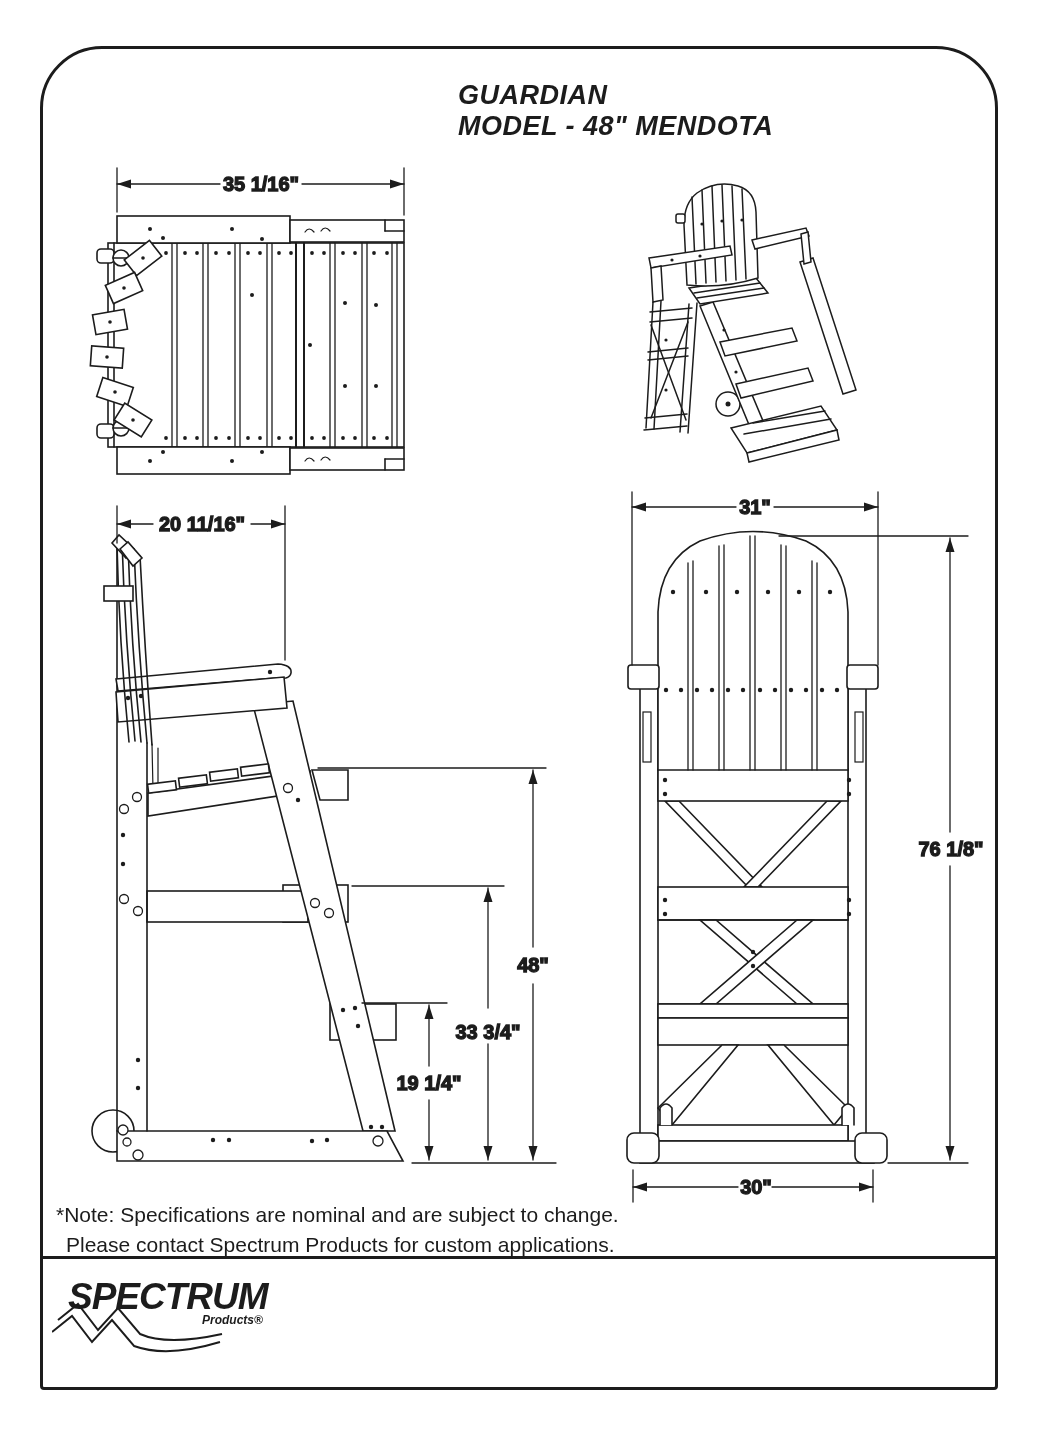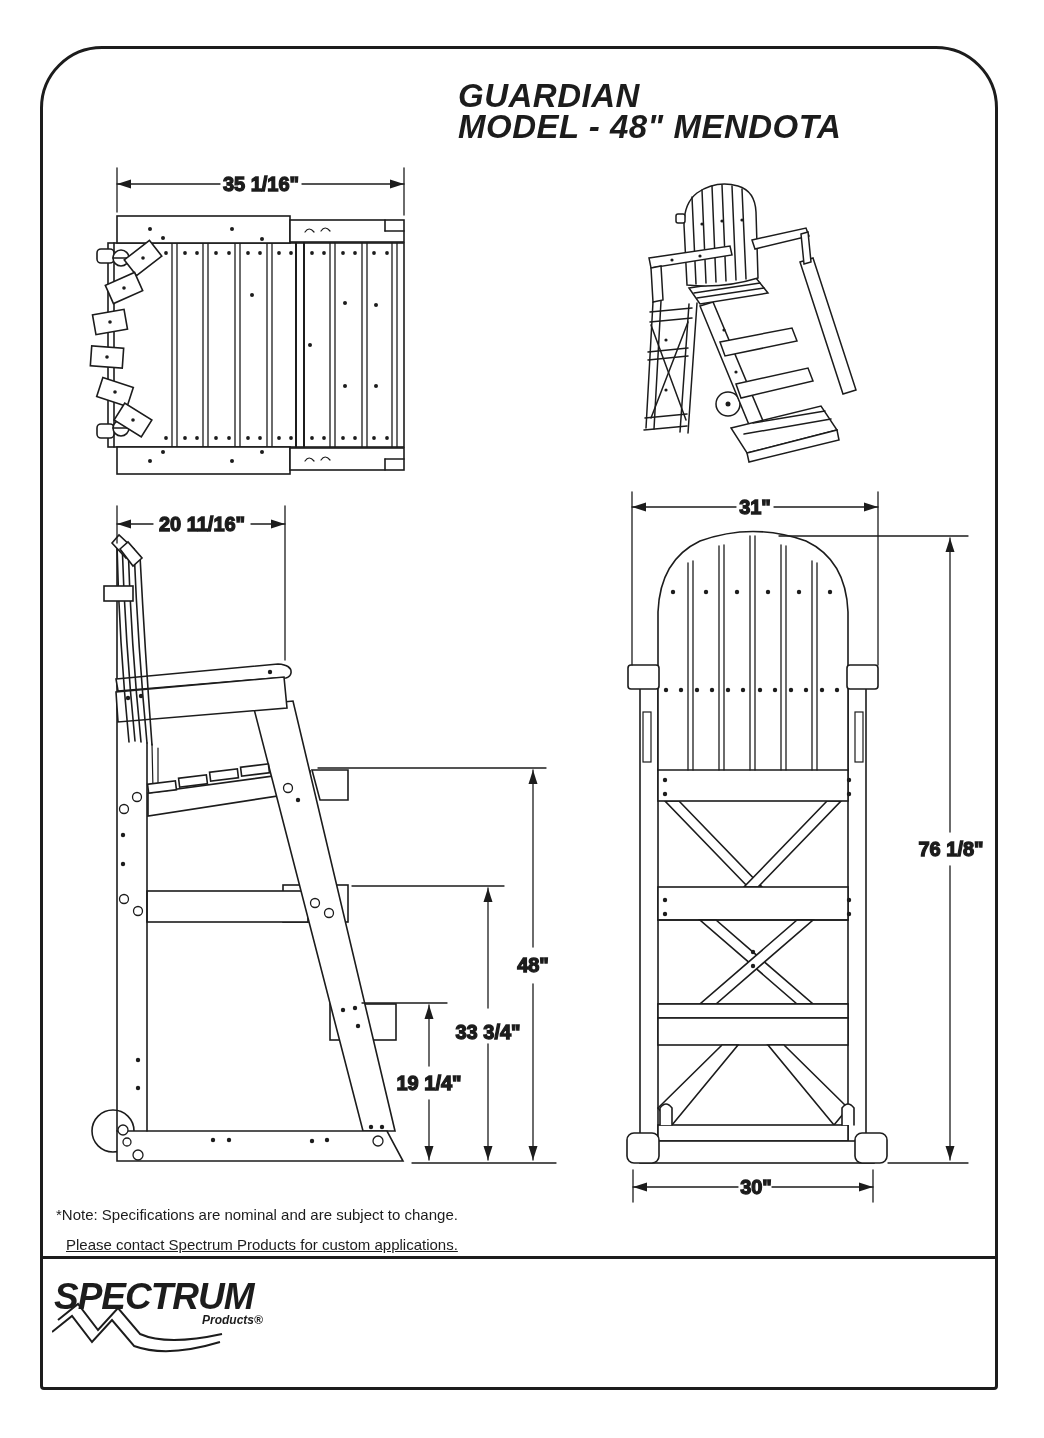--- a/index.html
+++ b/index.html
@@ -2,25 +2,25 @@
 <html><head>
 <meta charset="utf-8">
 <style>
   html,body{margin:0;padding:0;background:#fff;}
   .page{position:relative;width:1044px;height:1438px;background:#fff;overflow:hidden;
         font-family:"Liberation Sans",sans-serif;color:#1c1c1c;}
   .sheet{position:absolute;left:40px;top:46px;width:958px;height:1344px;box-sizing:border-box;
          border:3px solid #1c1c1c;border-radius:62px 62px 4px 4px;}
   .separator{position:absolute;left:40px;top:1256px;width:958px;height:3px;background:#1c1c1c;}
   .title{position:absolute;left:458px;top:80px;font-weight:bold;font-style:italic;
-         font-size:33px;line-height:31px;letter-spacing:.5px;white-space:nowrap;}
-  .note{position:absolute;left:56px;top:1200px;font-size:15px;line-height:30px;}
-  .note .l2{padding-left:10px;text-decoration:underline;}
+         font-size:27px;line-height:31px;letter-spacing:.5px;white-space:nowrap;}
+  .note{position:absolute;left:56px;top:1200px;font-size:21px;line-height:30px;}
+  .note .l2{padding-left:10px;}
   .logo{position:absolute;left:52px;top:1276px;width:260px;height:90px;}
-  .logo .brand{position:absolute;left:2px;top:0;font-size:37px;font-weight:bold;font-style:italic;
+  .logo .brand{position:absolute;left:16px;top:0;font-size:37px;font-weight:bold;font-style:italic;
                letter-spacing:-1px;}
   .logo .sub{position:absolute;left:150px;top:37px;font-size:12px;font-weight:bold;font-style:italic;}
   svg text{font-family:"Liberation Sans",sans-serif;font-weight:bold;fill:#1c1c1c;}
   .dimtxt{font-size:20px;}
 </style>
 </head>
 <body>
 
 <div class="page">
   <div class="sheet"></div>

